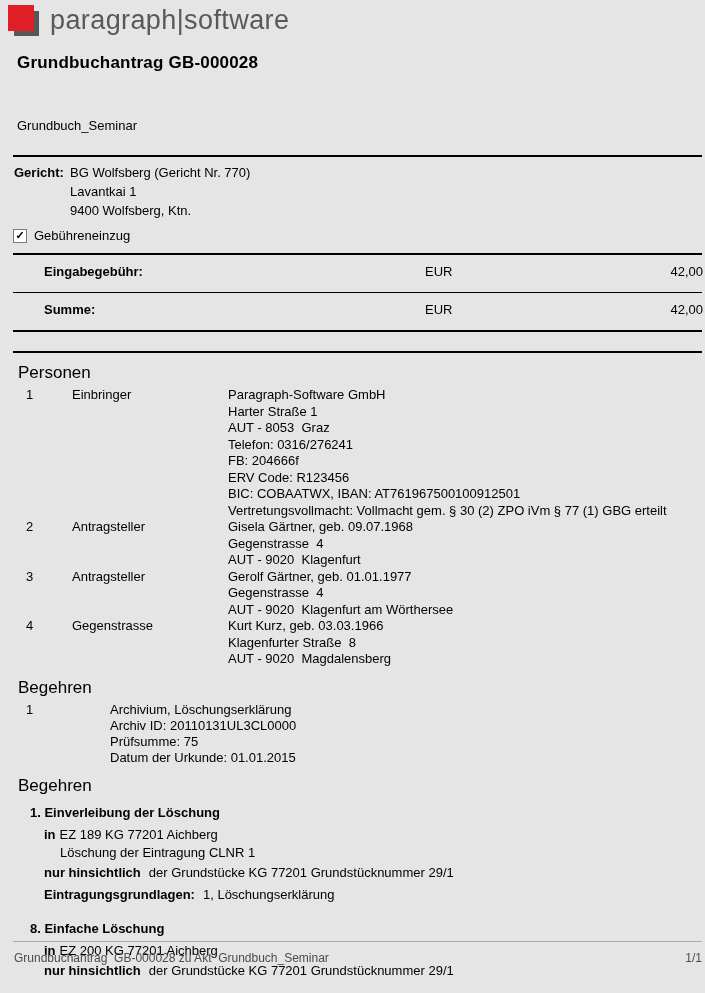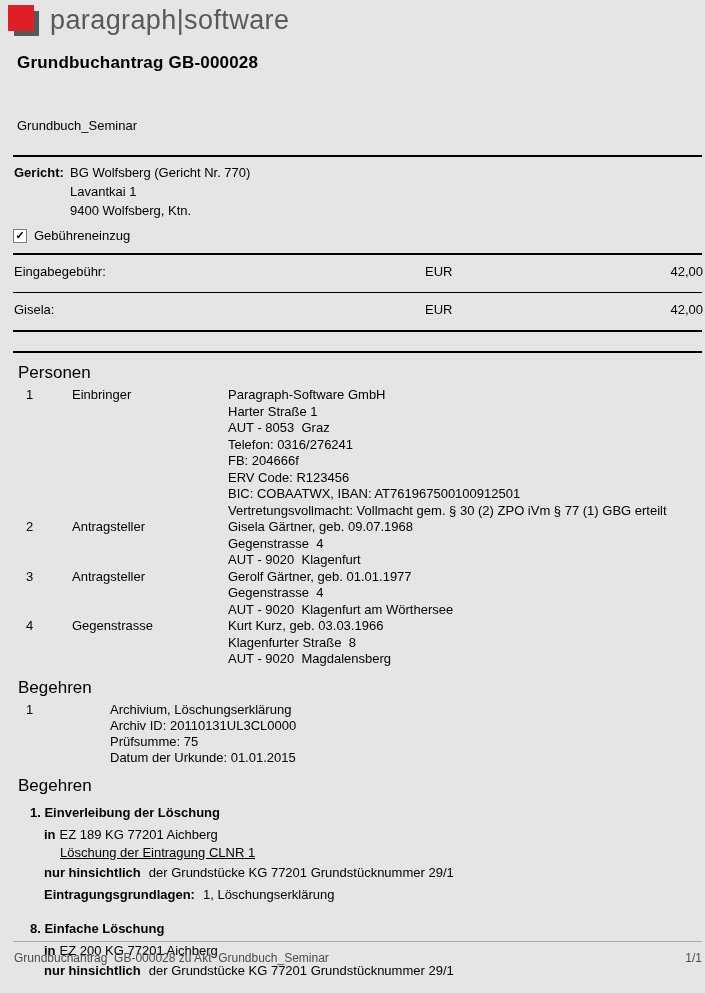--- a/index.html
+++ b/index.html
@@ -24,38 +24,38 @@
 
   .gericht { display:flex; margin:6px 0 0 14px; font-size:13px; line-height:19px; }
   .gericht-label { font-weight:bold; flex:0 0 56px; }
   .g-line { white-space:pre-wrap; }
 
   .cb-row { display:flex; align-items:center; gap:7px; margin:8px 0 10px 13px; font-size:13px; }
   .checkbox { width:14px; height:14px; border:1px solid #7b7b7b; background:#fff; display:flex;
               align-items:center; justify-content:center; font-size:11px; font-weight:bold; line-height:1; cursor:pointer; }
 
   .fee-row { display:grid; grid-template-columns:411px 120px 1fr; padding:9px 2px 13px 14px; font-size:13px; }
-  .fee-label { font-weight:normal; }
+  .fee-label { font-weight:bold;margin-left:30px; }
   .fee-amount { text-align:right; white-space:pre-wrap; }
 
   .section-h { font-size:17px; font-weight:normal; margin:10px 0 0 18px; line-height:20px; }
   .tbl { margin-top:4px; font-size:13px; }
   .p-row, .u-row { display:flex; align-items:flex-start; }
   .p-nr { flex:0 0 72px; padding-left:26px; line-height:16.5px; }
   .p-role { flex:0 0 156px; line-height:16.5px; }
   .p-lines { line-height:16.5px; }
   .u-nr { flex:0 0 110px; padding-left:26px; line-height:16px; }
   .u-lines { line-height:16px; }
   .line { white-space:pre-wrap; }
 
   .beg-item { margin:9px 0 0 30px; font-size:13px; }
   .beg-item.second { margin-top:17px; }
   .beg-title { font-weight:bold; line-height:15px; }
   .beg-in   { margin:6px 0 0 14px; line-height:18px; }
-  .beg-sub  { margin-left:30px; line-height:18px;text-decoration:underline; }
+  .beg-sub  { margin-left:30px; line-height:18px; }
   .beg-hins { margin:2px 0 0 14px; line-height:18px; }
   .beg-grund{ margin:4px 0 0 14px; line-height:18px; }
   .b { font-weight:bold; }
   .sp4  { margin-right:4px; }
   .sp8  { margin-right:8px; }
 
   .footer-rule { position:absolute; left:13px; right:3px; top:941px; border-top:1px solid #ababab; }
   .footer { position:absolute; left:14px; right:3px; top:951px; display:flex; justify-content:space-between;
             font-size:12px; color:#4c4c4e; }
   .footer span { white-space:pre-wrap; }
@@ -98,21 +98,21 @@
 
   <div class="fee-row">
     <span class="fee-label">Eingabegebühr:</span>
     <span>EUR</span>
     <span class="fee-amount">42,00</span>
   </div>
 
   <div class="rule-mid"></div>
 
   <div class="fee-row">
-    <span class="fee-label">Gisela:</span>
+    <span class="fee-label">Summe:</span>
     <span>EUR</span>
     <span class="fee-amount">42,00</span>
   </div>
 
   <div class="rule"></div>
   <div class="rule rule-gap"></div>
 
   <div class="section-h">Personen</div>
 
   <div class="tbl">

